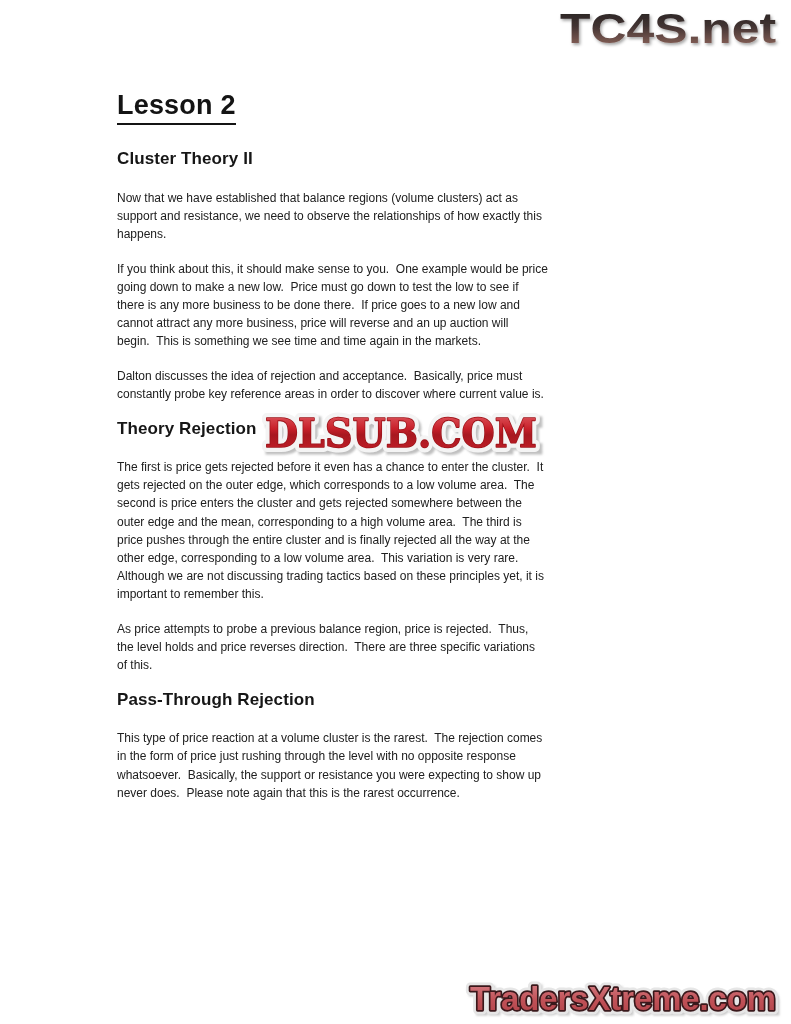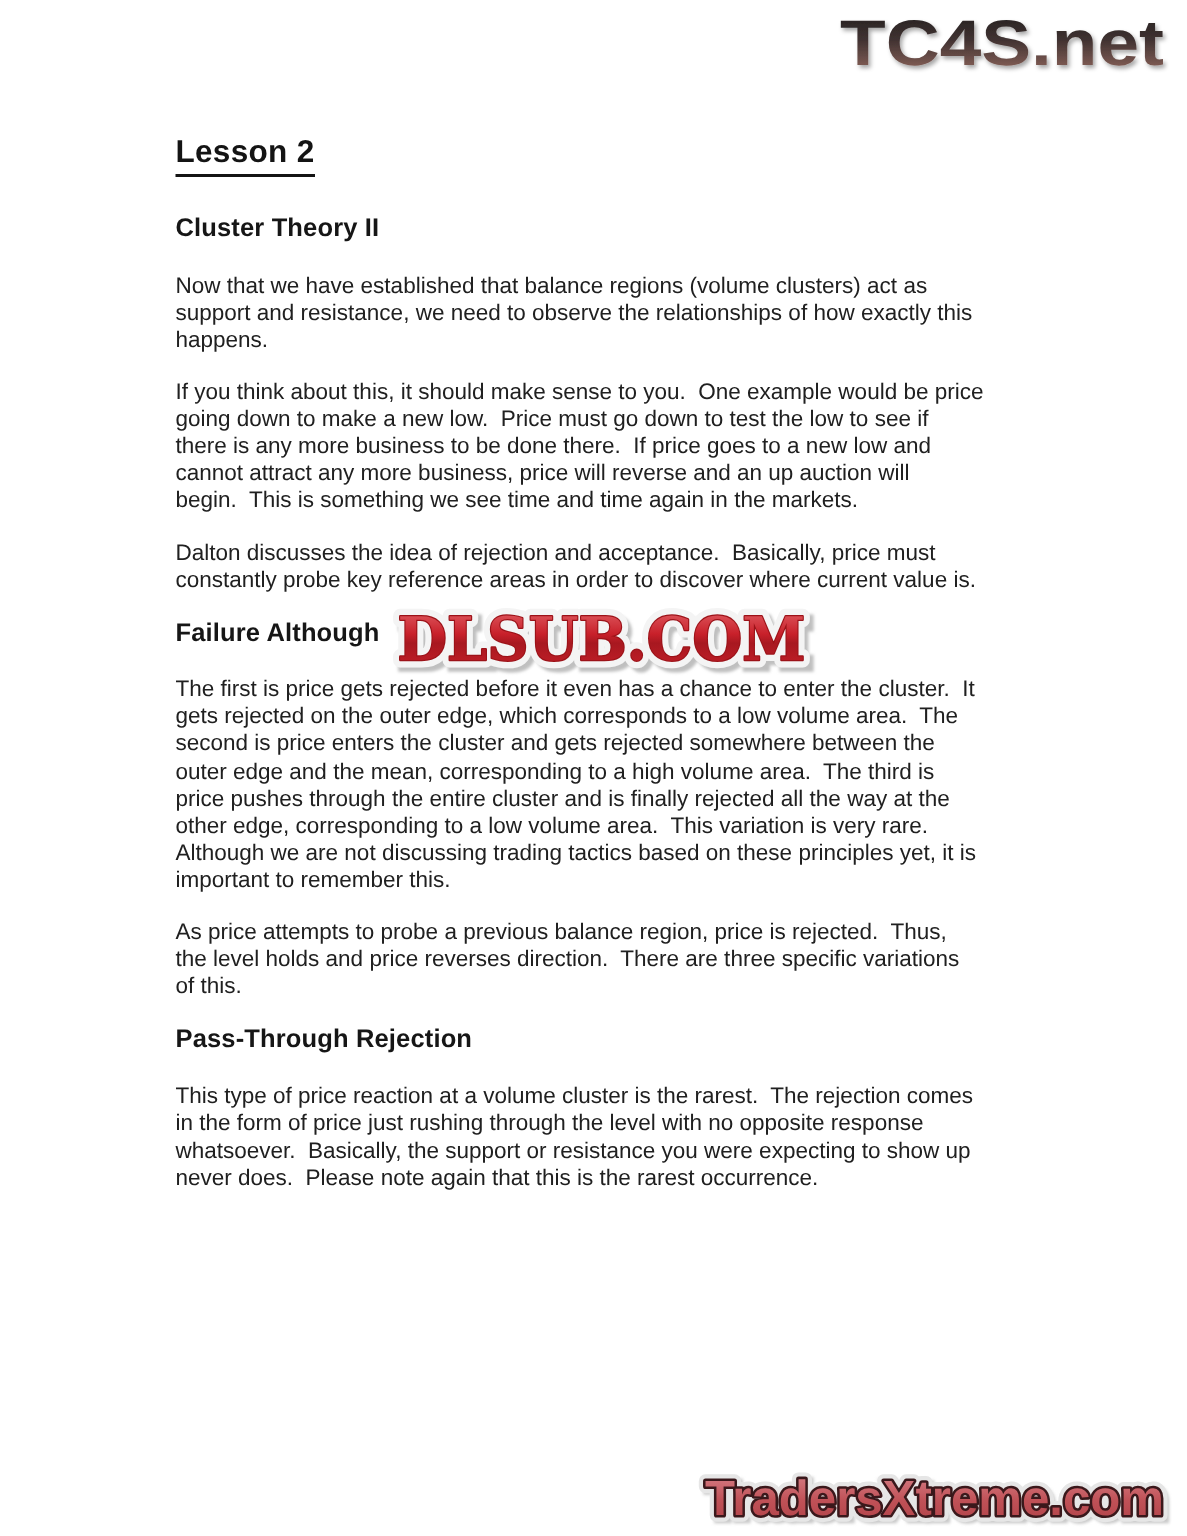--- a/index.html
+++ b/index.html
@@ -12,41 +12,41 @@
     font-family: "Liberation Sans", sans-serif;
     color: #1e1e1e;
   }
   .content {
     position: absolute;
     left: 117px;
     top: 90px;
     width: 612px;
   }
   h1.lesson-title {
-    font-size: 21px;
+    font-size: 27px;
     font-weight: bold;
     color: #141414;
     margin: 0 0 24px 0;
     letter-spacing: 0.2px;
   }
   h1.lesson-title .u {
     display: inline-block;
     border-bottom: 2px solid #141414;
     padding-bottom: 2px;
   }
   h2.chapter-heading, h3.section-heading {
     font-size: 17px;
     font-weight: bold;
     color: #161616;
     margin: 12px 0 20px 0;
     letter-spacing: 0.1px;
   }
   h3.section-heading { margin: 0 0 19px 0; position: relative; line-height: 20px; }
   p.body-para {
-    font-size: 15px;
+    font-size: 12px;
     line-height: 18.2px;
     margin: 0 0 16px 0;
     white-space: pre-wrap;
     color: #202020;
   }
   .tc4s-logo {
     position: absolute;
     top: 2px;
     right: 5px;
   }
@@ -91,21 +91,21 @@
 happens.</p>
     <p class="body-para">If you think about this, it should make sense to you.  One example would be price
 going down to make a new low.  Price must go down to test the low to see if
 there is any more business to be done there.  If price goes to a new low and
 cannot attract any more business, price will reverse and an up auction will
 begin.  This is something we see time and time again in the markets.</p>
     <p class="body-para">Dalton discusses the idea of rejection and acceptance.  Basically, price must
 constantly probe key reference areas in order to discover where current value is.</p>
 
     <h3 class="section-heading">
-      <span>Failure Although</span>
+      <span>Theory Rejection</span>
       
       <svg class="dlsub-logo" width="302" height="54" viewBox="0 0 302 54">
         <defs>
           <linearGradient id="dlGrad" x1="0" y1="0" x2="0" y2="1">
             <stop offset="0" stop-color="#e4676c"></stop>
             <stop offset="0.42" stop-color="#c8202a"></stop>
             <stop offset="0.55" stop-color="#a81820"></stop>
             <stop offset="1" stop-color="#c8202a"></stop>
           </linearGradient>
           <filter id="dlBlur" x="-20%" y="-20%" width="150%" height="160%">

